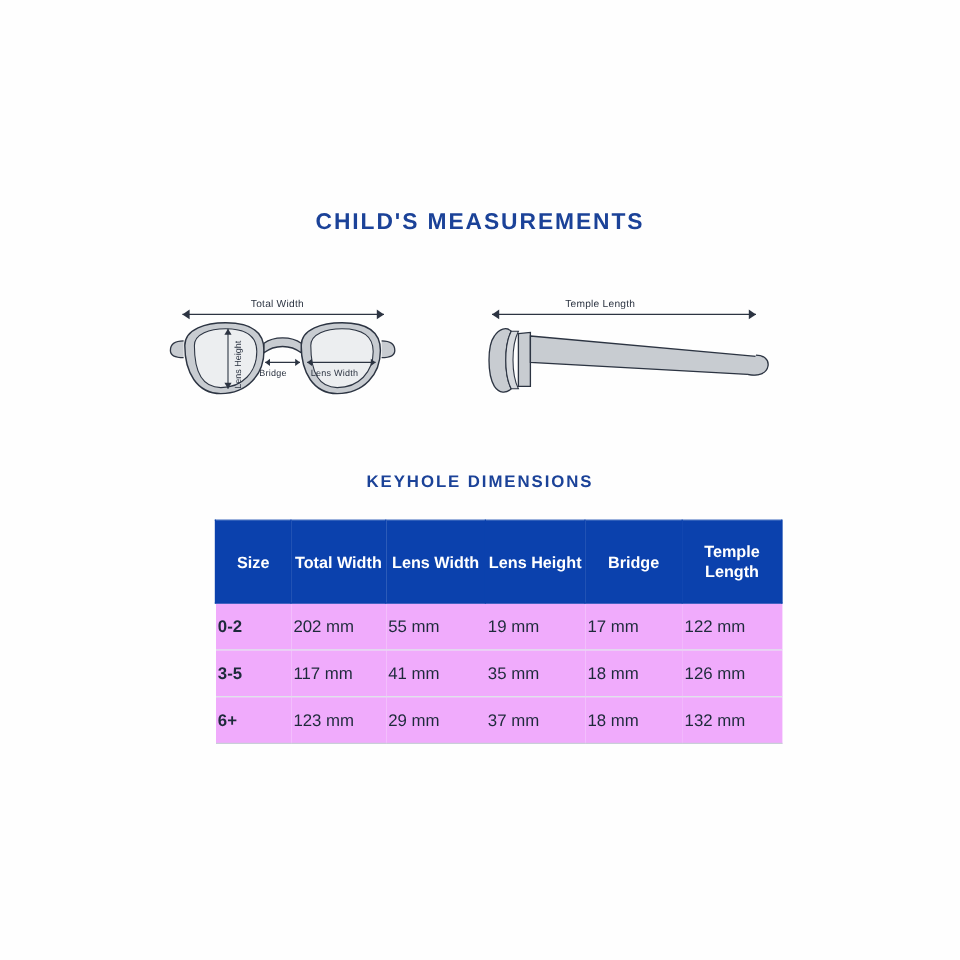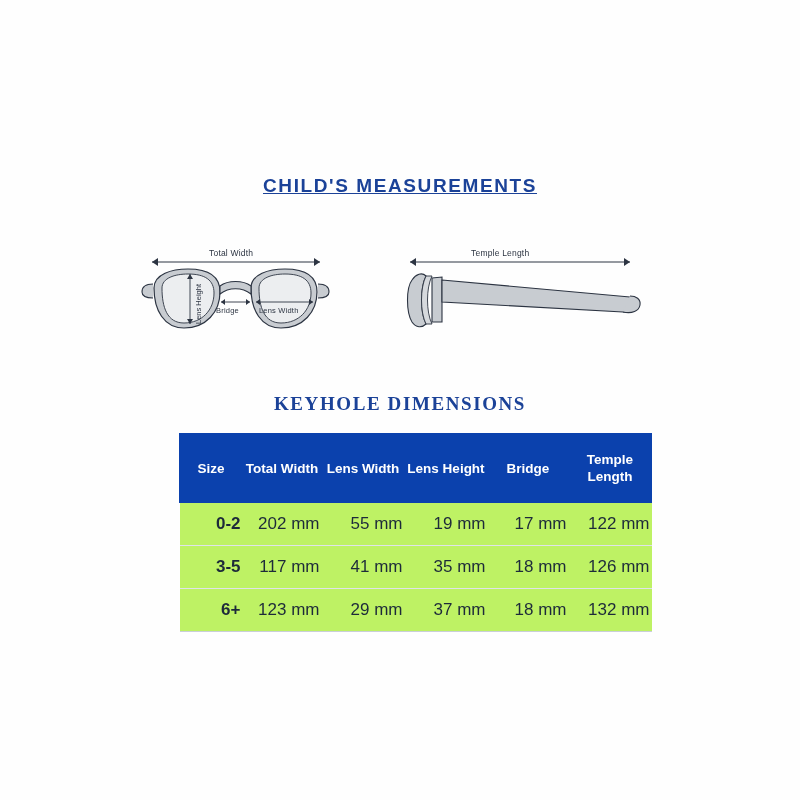--- a/index.html
+++ b/index.html
@@ -29,21 +29,21 @@
     left: 0;
     top: 172px;
     width: 800px;
     text-align: center;
     font-size: 19px;
     font-weight: bold;
     letter-spacing: 1.6px;
     line-height: 28px;
     color: #1b4298;
   }
-  .main-title .line2 { display: block; text-decoration: underline; }
+  .main-title .line2 { display: block; }
 
   
   .diagram {
     position: absolute;
     left: 120px;
     top: 240px;
     width: 560px;
     height: 130px;
   }
   .dim-label {
@@ -62,25 +62,24 @@
     white-space: nowrap;
   }
 
   
   .section-title {
     position: absolute;
     left: 0;
     top: 393px;
     width: 800px;
     text-align: center;
-    font-size: 19px;
+    font-size: 14px;
     font-weight: bold;
     letter-spacing: 1.6px;
     color: #1b4298;
-    font-family: Liberation Serif, serif;
   }
 
   
   .table-wrap {
     position: absolute;
     left: 179px;
     top: 433px;
     width: 442px;
   }
   table.size-table {
@@ -94,26 +93,26 @@
     font-size: 13.5px;
     font-weight: bold;
     text-align: center;
     padding: 10px 2px;
     line-height: 17px;
     border: 1px solid #0b41ad;
     height: 48px;
     vertical-align: middle;
   }
   table.size-table td {
-    font-size: 17px;
+    font-size: 14px;
     color: #1d2a3a;
-    text-align: right;
+    text-align: left;
     padding: 11px 2px;
     border-bottom: 1px solid #dfe3ea;
-    background: #bef264;
+    background: #f0abfc;
   }
   table.size-table td.size-col {
     font-weight: bold;
     color: #1d2a3a;
   }
   table.size-table tr.last td {
     border-bottom: 1px solid #c9cfd8;
   }
 </style>
 </head>

